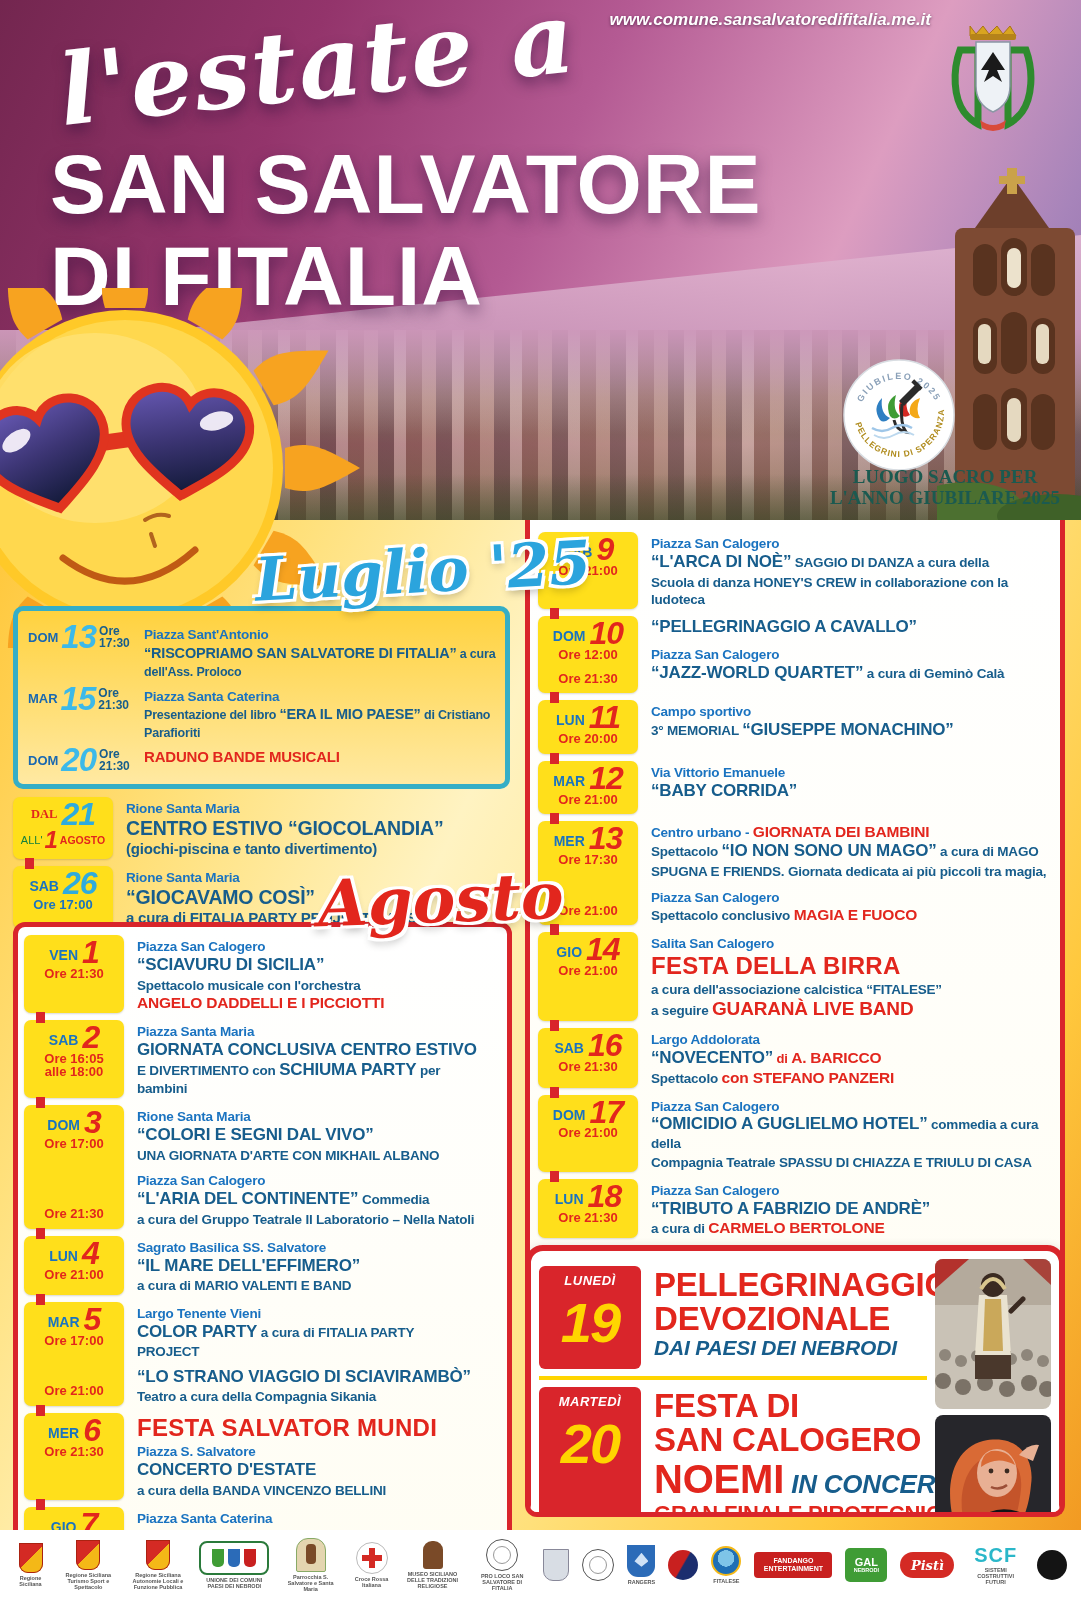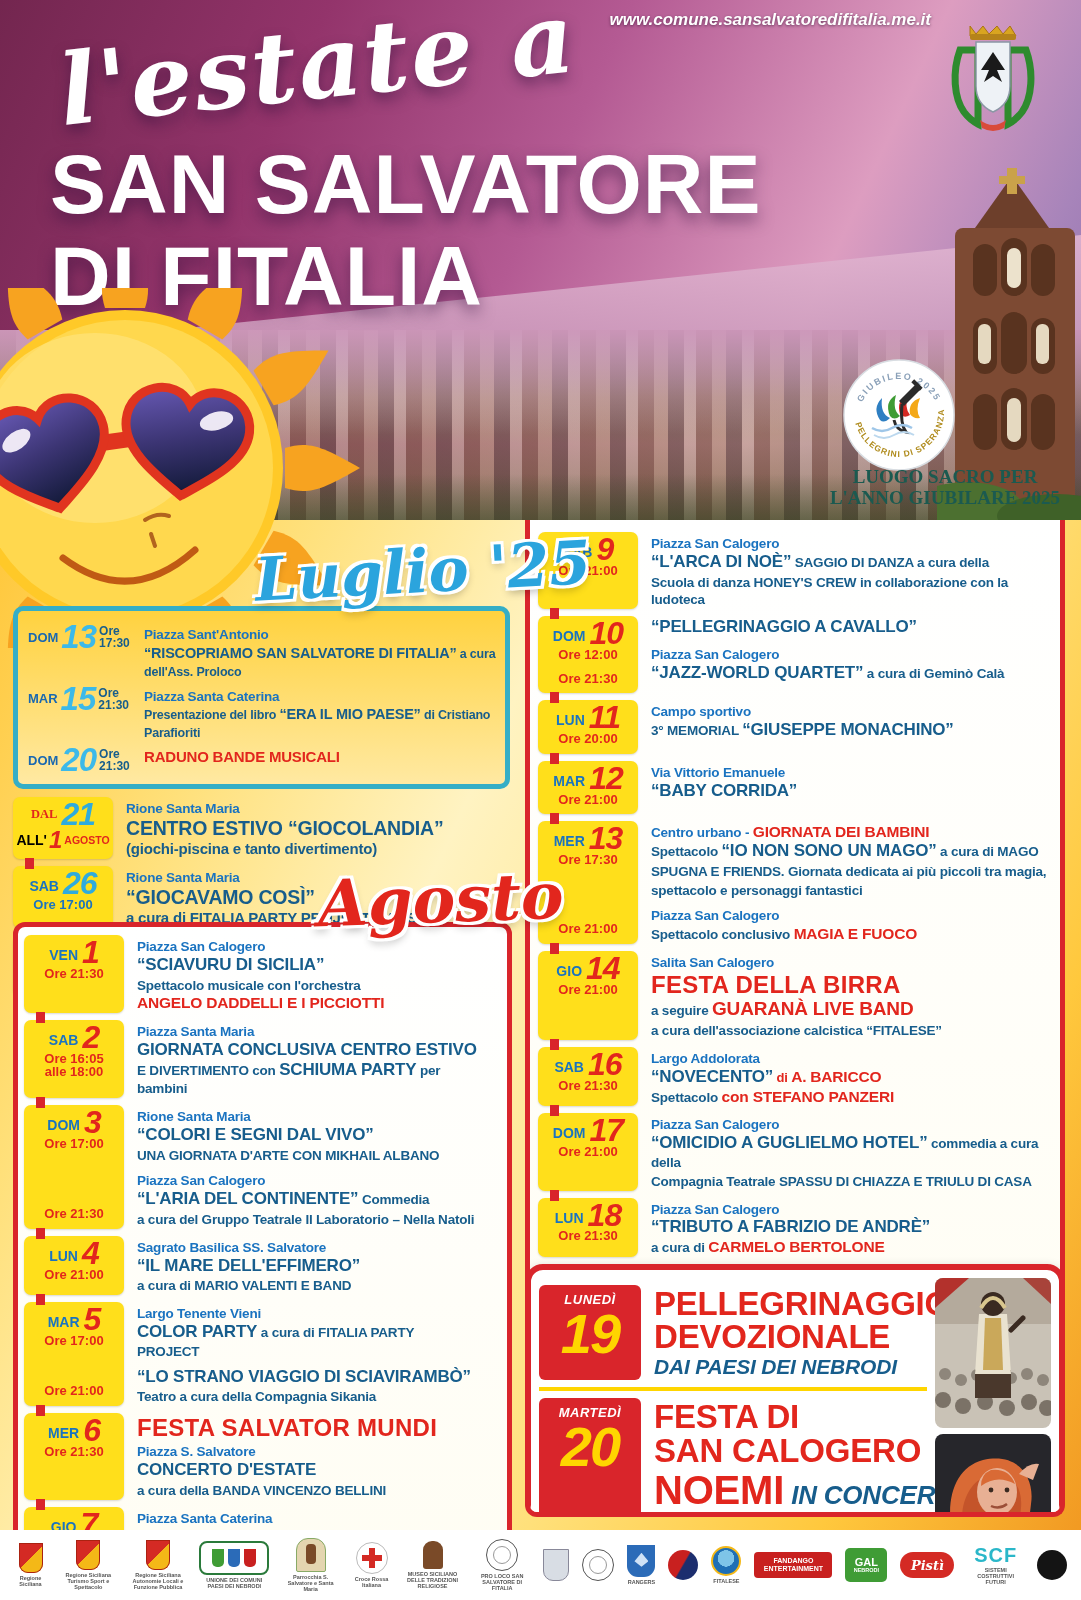--- a/index.html
+++ b/index.html
@@ -51,21 +51,21 @@
   .ev:not(:first-child) .chipcol::before{content:"";position:absolute;top:-8px;left:12px;width:9px;height:11px;background:#d9252b;}
   .chip-head{display:flex;align-items:flex-start;gap:4px;}
   .cd{font-size:14px;font-weight:800;color:#1a73c0;margin-top:9px;}
   .cn{font-size:32px;line-height:.9;font-weight:900;font-style:italic;color:#e2261d;letter-spacing:-1px;}
   .july .cn{color:#2fabdd;}
   .ct{font-size:13px;font-weight:800;color:#e2261d;line-height:1.05;text-align:center;}
   .july .ct{color:#1a73c0;}
   .ct.push{margin-top:auto;padding-top:10px;}
   .chip-head2{display:flex;align-items:center;gap:2px;}
   .dal .cd{color:#e2261d;font-size:12.5px;margin-top:7px;font-family:Liberation Serif, serif;}
-  .cd2{color:#000000;font-weight:700;font-size:14px;}
+  .cd2{color:#15803d;font-weight:400;font-size:11px;}
   .cn2{color:#e2261d;font-weight:900;font-style:italic;font-size:24px;line-height:.9;}
   .csuf{color:#e2261d;font-weight:800;font-size:10.5px;}
   .content{flex:1;padding-top:1px;min-width:0;}
   .slot2{margin-top:8px;}
   
   .july-flow{position:absolute;left:13px;top:606px;width:497px;z-index:7;}
   .july-box{border:5px solid #35aec6;border-radius:10px;background:linear-gradient(180deg,#ffd23f,#ffe9a2);
     padding:8px 8px 6px 10px;margin-bottom:8px;}
   .jb-row{display:flex;align-items:flex-start;margin:4px 0;}
   .jb-chip{flex:none;width:116px;display:flex;align-items:center;gap:3px;}
@@ -81,21 +81,21 @@
   .right-panel{position:absolute;left:525px;top:520px;width:540px;height:997px;box-sizing:border-box;
     background:linear-gradient(180deg,#ffffff,#fffdf2);border-left:5px solid #d9252b;border-right:5px solid #d9252b;
     border-bottom:5px solid #d9252b;border-radius:0 0 12px 12px;padding:12px 8px 6px 8px;overflow:hidden;z-index:7;}
   
   .featured{position:relative;margin:4px -13px 10px -13px;background:#fff;border:6px solid #d9252b;border-radius:18px;
     box-shadow:0 5px 12px rgba(0,0,0,.3);padding:8px 132px 8px 8px;z-index:9;}
   .frow{display:flex;gap:13px;padding:7px 0;}
   .frow + .frow{border-top:4px solid #ffd500;}
   .fday{flex:none;width:98px;background:#d9252b;border-radius:6px;color:#fff;text-align:center;padding:7px 2px 20px;align-self:stretch;}
   .fd{font-size:13px;font-weight:800;font-style:italic;letter-spacing:.5px;}
-  .fn{font-size:56px;font-weight:900;font-style:italic;color:#ffd500;line-height:.95;letter-spacing:-2px;}
+  .fn{font-size:56px;font-weight:900;font-style:italic;color:#ffd500;line-height:.95;letter-spacing:-2px;margin-top:8px;}
   .fcontent{flex:1;min-width:0;padding-top:2px;}
   .fcontent .ln{white-space:nowrap;}
   .s-fb{color:#e2261d;font-weight:900;font-size:33px;line-height:.98;}
   .s-fr{color:#e2261d;font-weight:900;font-size:40px;}
   .s-fi{color:#175d8c;font-weight:800;font-style:italic;font-size:26px;}
   .s-fm{color:#e2261d;font-weight:800;font-size:22px;}
   .s-fi2{color:#175d8c;font-weight:800;font-style:italic;font-size:21px;}
   .fphotos{position:absolute;right:8px;top:8px;width:116px;display:flex;flex-direction:column;gap:6px;}
   .photo{border-radius:8px;overflow:hidden;display:block;}
   
@@ -577,21 +577,20 @@
             </div>
             <div class="ct push">
               <div>Ore 21:00</div>
             </div>
           </div>
           <div class="content">
             <div class="slot">
               <div class="ln"><span class="s-loc">Centro urbano - </span><span class="s-r">GIORNATA DEI BAMBINI</span></div>
               <div class="ln"><span class="s-n">Spettacolo </span><span class="s-t">“IO NON SONO UN MAGO”</span><span class="s-n"> a cura di MAGO</span></div>
               <div class="ln"><span class="s-n">SPUGNA E FRIENDS. Giornata dedicata ai più piccoli tra magia,</span></div>
-              <div class="ln"><span class="s-n">spettacolo e personaggi fantastici</span></div>
             </div>
             <div class="slot slot2">
               <div class="ln"><span class="s-loc">Piazza San Calogero</span></div>
               <div class="ln"><span class="s-n">Spettacolo conclusivo </span><span class="s-r">MAGIA E FUOCO</span></div>
             </div>
           </div>
         </div>
         <div class="ev">
           <div class="chipcol">
             <div class="chip-head">
@@ -599,22 +598,22 @@
               <span class="cn">14</span>
             </div>
             <div class="ct">
               <div>Ore 21:00</div>
             </div>
           </div>
           <div class="content">
             <div class="slot">
               <div class="ln"><span class="s-loc">Salita San Calogero</span></div>
               <div class="ln"><span class="s-rb">FESTA DELLA BIRRA</span></div>
+              <div class="ln"><span class="s-n">a cura dell'associazione calcistica “FITALESE”</span></div>
               <div class="ln"><span class="s-n">a seguire </span><span class="s-r2">GUARANÀ LIVE BAND</span></div>
-              <div class="ln"><span class="s-n">a cura dell'associazione calcistica “FITALESE”</span></div>
             </div>
           </div>
         </div>
         <div class="ev">
           <div class="chipcol">
             <div class="chip-head">
               <span class="cd">SAB</span>
               <span class="cn">16</span>
             </div>
             <div class="ct">

